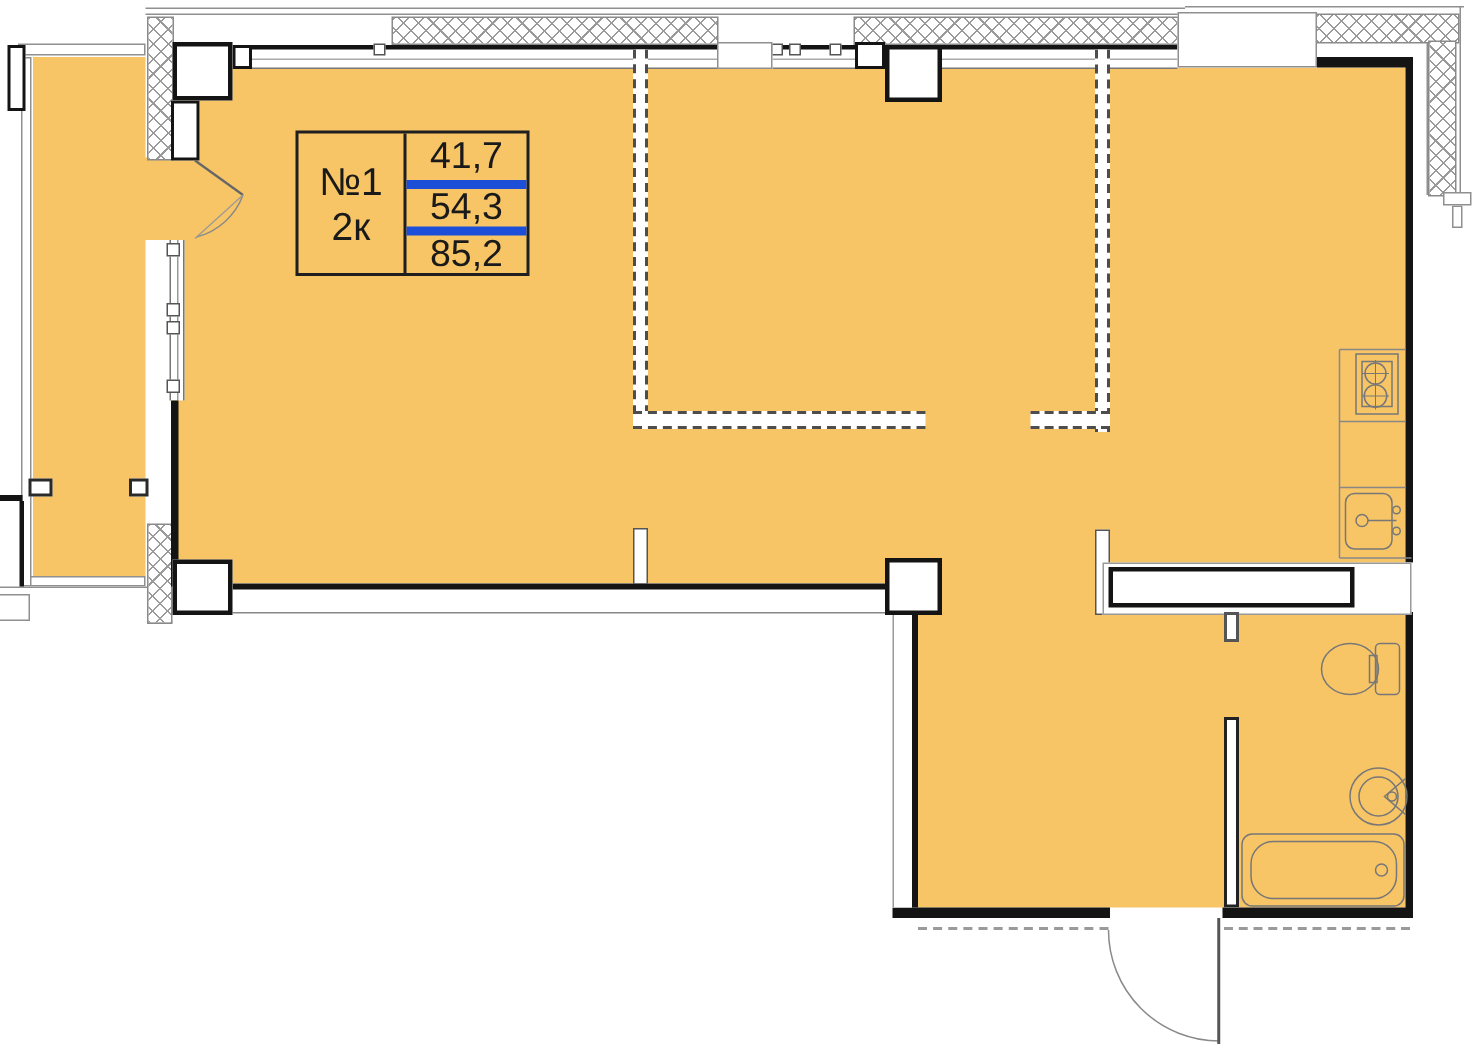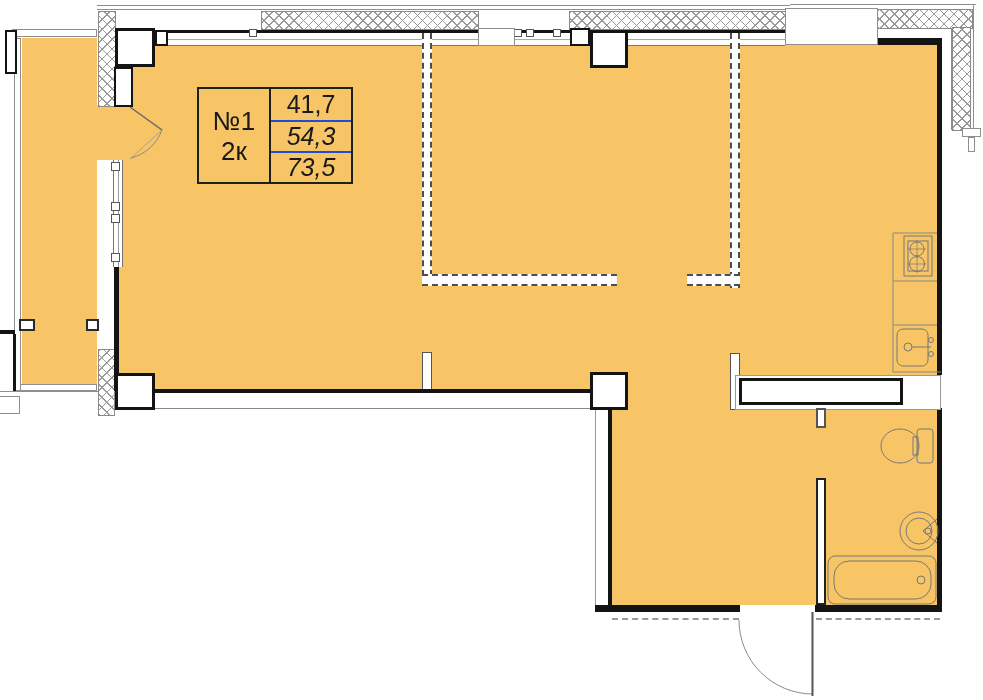--- a/index.html
+++ b/index.html
@@ -31,21 +31,21 @@
   .bathwall{background:#fff;border:2px solid #222;}
   .bathstub{background:#fff;border:2px solid #555;}
   .dash-th{border-top:2px dashed #9a9a9a;}
   svg.fixlayer{position:absolute;left:0;top:0;pointer-events:none;}
   .lbl{position:absolute;left:197px;top:87px;width:152px;height:93px;border:2px solid #1f1f1f;
        display:grid;grid-template-columns:72px 1fr;color:#1a1a1a;}
   .lbl-left{border-right:2px solid #1f1f1f;display:flex;flex-direction:column;
        align-items:center;justify-content:center;gap:4px;font-size:26px;line-height:1;}
   .lbl-right{display:grid;grid-template-rows:1fr 1fr 1fr;}
   .lbl-cell{display:flex;align-items:center;justify-content:center;font-size:25px;line-height:1;}
-  .lbl-cell+.lbl-cell{border-top:2px solid #1d4ed8;font-style:italic;}
+  .lbl-cell+.lbl-cell{border-top:6px solid #1d4ed8;}
 </style>
 </head>
 <body>
 
 <div id="plan">
 
   <div class="a or" style="left:115px;top:45px;width:822px;height:344px;"></div>
   <div class="a or" style="left:612px;top:385px;width:123px;height:30px;"></div>
   <div class="a or" style="left:612px;top:408px;width:325px;height:197px;"></div>
   <div class="a or" style="left:22px;top:38px;width:75px;height:347px;"></div>
@@ -196,17 +196,17 @@
   </svg>
 
   <div class="lbl">
     <div class="lbl-left">
       <span>№1</span>
       <span>2к</span>
     </div>
     <div class="lbl-right">
       <div class="lbl-cell">41,7</div>
       <div class="lbl-cell">54,3</div>
-      <div class="lbl-cell">73,5</div>
+      <div class="lbl-cell">85,2</div>
     </div>
   </div>
 
 </div>
 
 </body></html>

